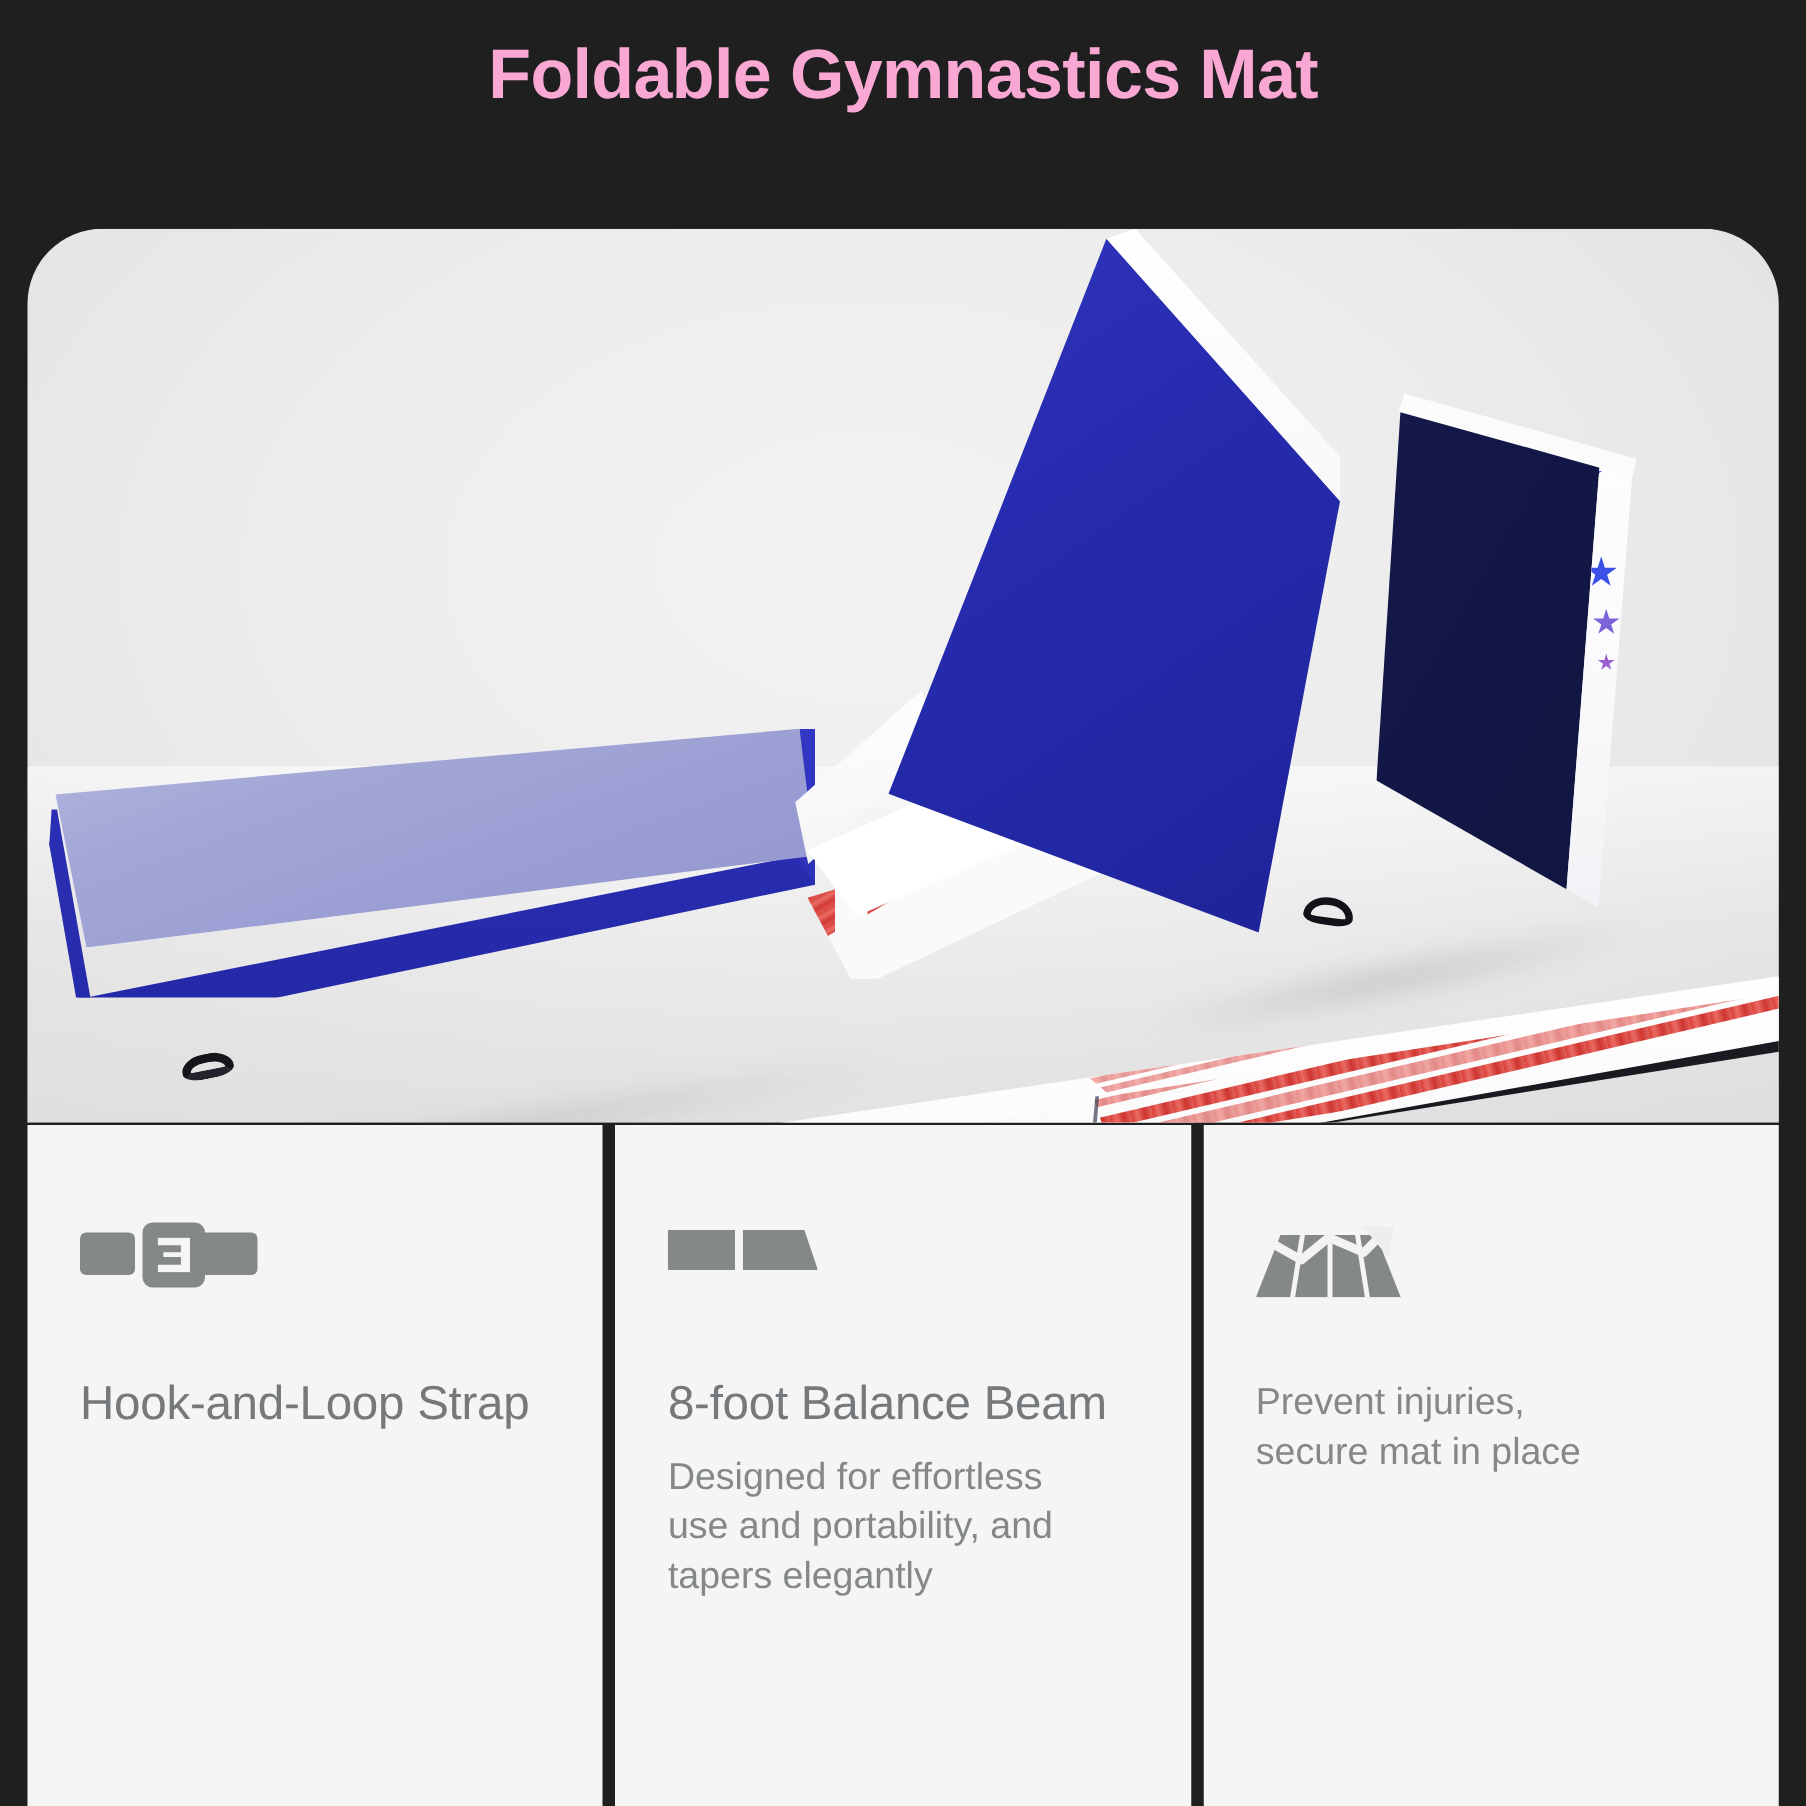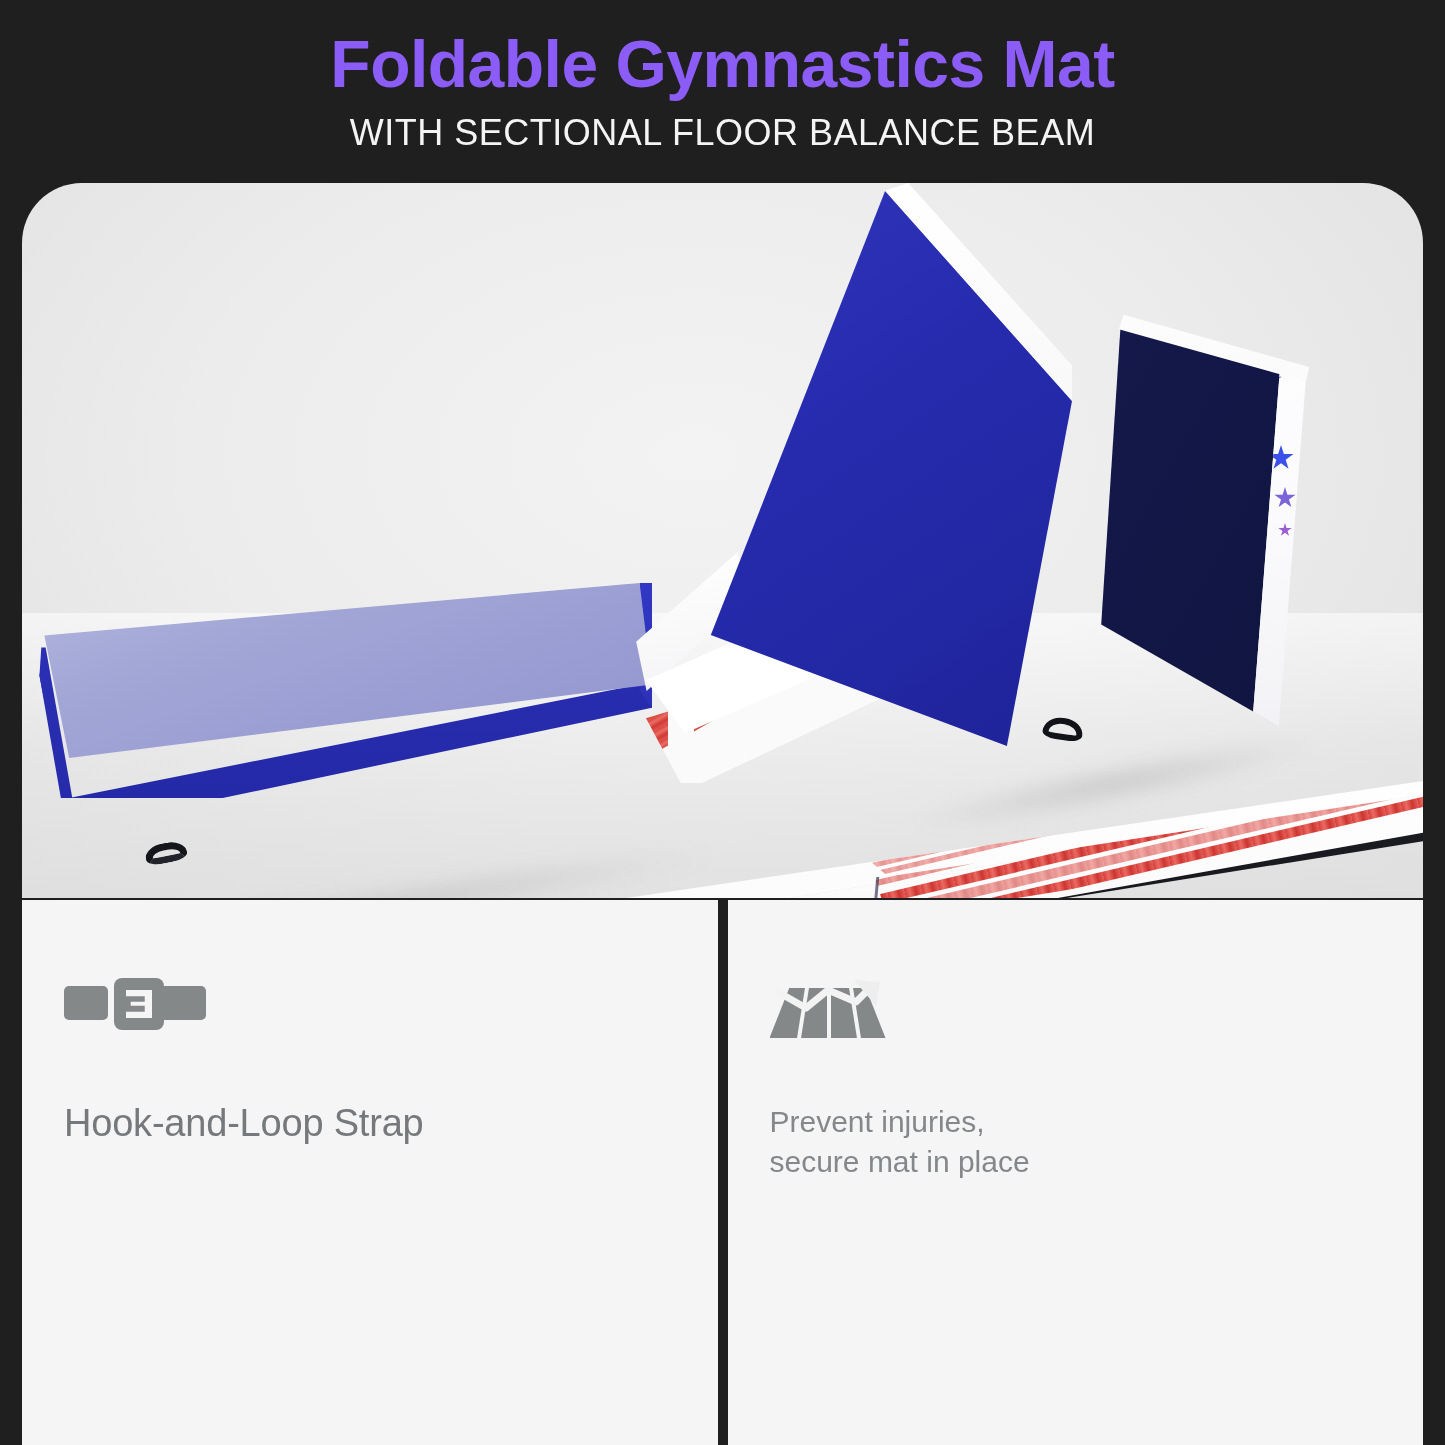--- a/index.html
+++ b/index.html
@@ -23,23 +23,23 @@
     top: 0; left: 0;
     width: 1445px;
     height: 183px;
     background: #1f1f1f;
     text-align: center;
     z-index: 5;
   }
   .header-title {
     position: absolute;
     top: 30px; left: 0; width: 100%;
-    font-size: 66px;
+    font-size: 56px;
     font-weight: bold;
-    color: #8b5cf6;
+    color: #f9a8d4;
     letter-spacing: -0.5px;
     line-height: 1.05;
   }
   .header-subtitle {
     position: absolute;
     top: 112px; left: 0; width: 100%;
     font-size: 36px;
     font-weight: 400;
     color: #f4f4f4;
     letter-spacing: 0.5px;
@@ -407,21 +407,20 @@
   .ic-slip .arrow {
     position: absolute; left: 6px; top: 0px;
     width: 114px; height: 40px;
   }
 </style>
 </head>
 <body>
 
 <div class="header">
   <div class="header-title">Foldable Gymnastics Mat</div>
-  <div class="header-subtitle">WITH SECTIONAL FLOOR BALANCE BEAM</div>
 </div>
 
 <div class="photo-panel">
   <div class="floor-shade"></div>
 
   <div class="scene">
 
     <div class="shadow-mat"></div>
     <div class="shadow-tent"></div>
 
@@ -500,20 +499,32 @@
       <div class="ic-strap">
         <div class="sq1"></div>
         <div class="buckle"></div>
         <div class="slot"></div>
         <div class="sq2"></div>
       </div>
     </div>
     <div class="card-title">Hook-and-Loop Strap</div>
   </div>
 
+  <div class="card">
+    <div class="card-icon">
+      <div class="ic-beam">
+        <div class="seg1"></div>
+        <div class="seg2"></div>
+      </div>
+    </div>
+    <div class="card-title">8-foot Balance Beam</div>
+    <div class="card-desc">Designed for effortless
+use and portability, and
+tapers elegantly</div>
+  </div>
 
   <div class="card">
     <div class="card-icon">
       <div class="ic-slip">
         <div class="mat"></div>
         <div class="div d1"></div>
         <div class="div d2"></div>
         <div class="div d3"></div>
         <svg class="arrow" viewBox="0 0 114 40">
           <path d="M2 14 L30 30 L52 12 L80 24 L96 8" fill="none" stroke="#f3f3f3" stroke-width="7" stroke-linejoin="round" stroke-linecap="round"></path>

